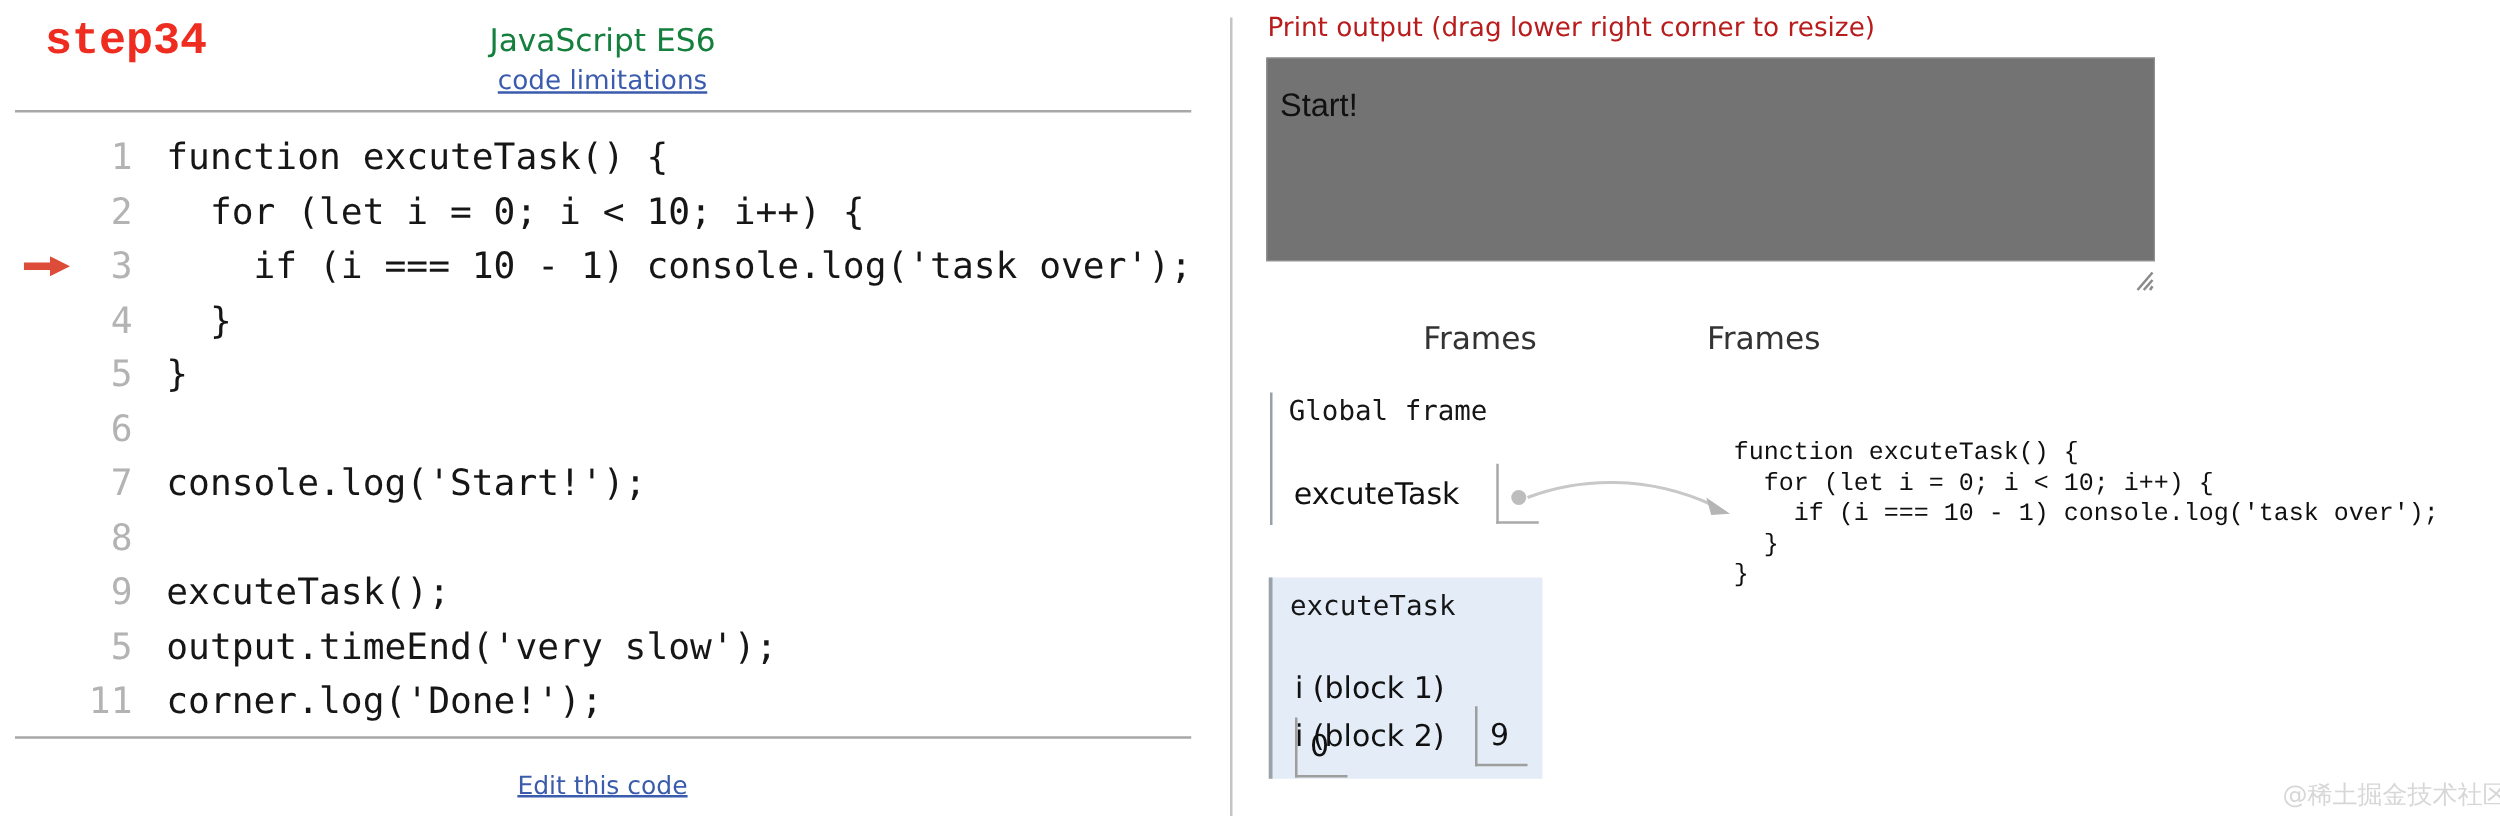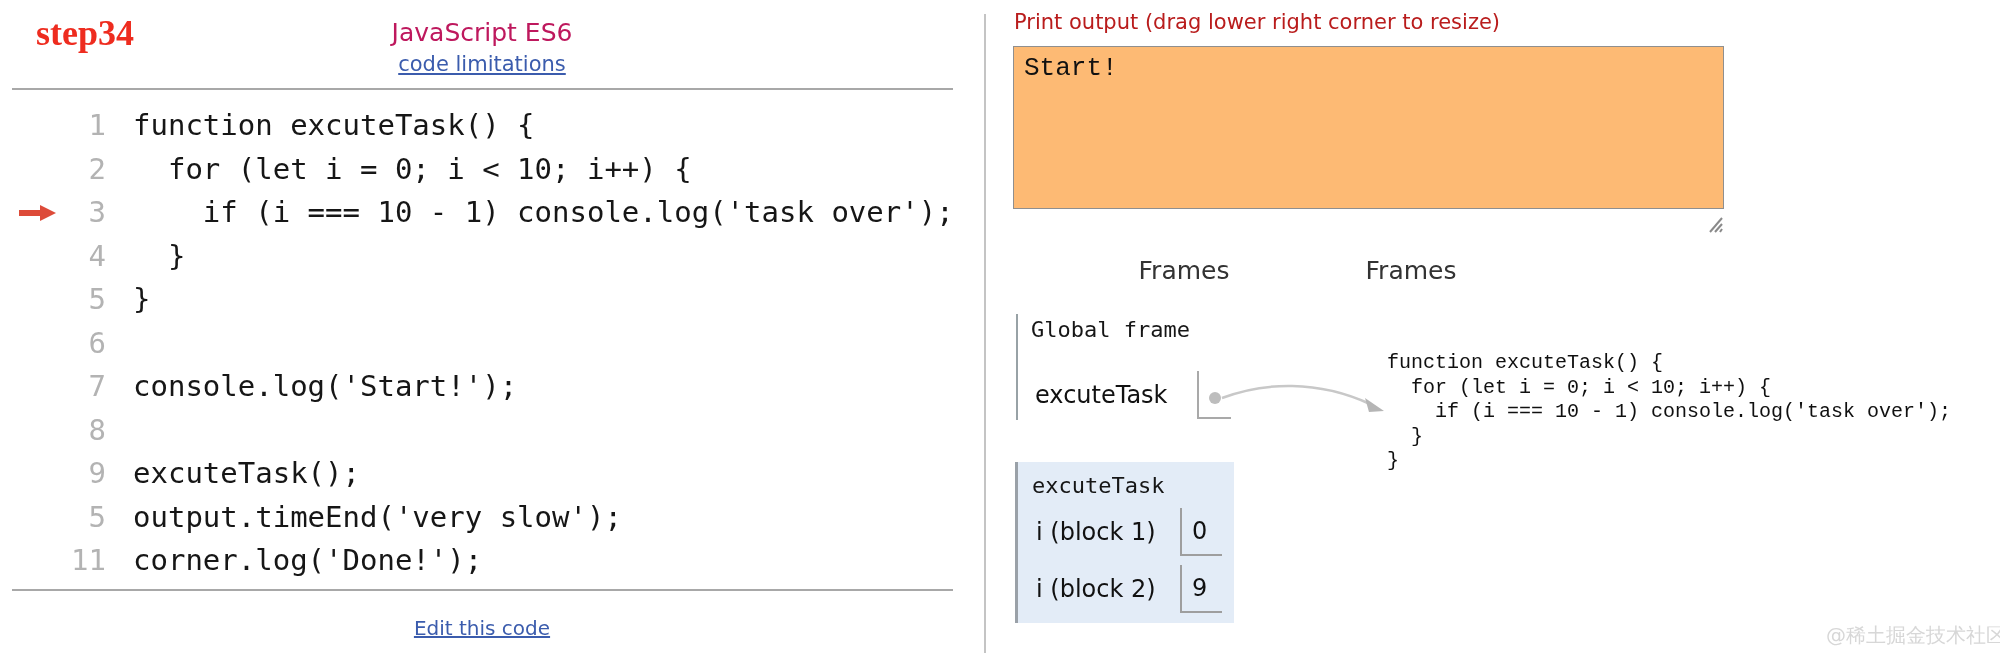--- a/index.html
+++ b/index.html
@@ -1,23 +1,23 @@
 <!DOCTYPE html>
 <html><head>
 <meta charset="utf-8">
 <style>
   html,body{margin:0;padding:0;background:#fff;}
   .canvas{position:relative;width:2000px;height:653px;background:#fff;overflow:hidden;
           font-family:"DejaVu Sans",sans-serif;color:#111;}
 
   
-  .step-label{position:absolute;left:36px;top:12px;font-family:Liberation Serif, serif;
+  .step-label{position:absolute;left:36px;top:12px;font-family:Liberation Mono, monospace;
               font-weight:bold;font-size:36px;color:#ee2c1f;}
   .header-center{position:absolute;left:282px;top:18px;width:400px;text-align:center;}
-  .lang-title{font-size:25px;color:#be185d;}
+  .lang-title{font-size:25px;color:#15803d;}
   .limitations{display:inline-block;margin-top:5px;font-size:21px;color:#3b5cad;
                text-decoration:underline;cursor:pointer;}
   .hr-line{position:absolute;left:12px;width:941px;height:2px;background:#a8a8a8;}
   .hr-top{top:88px;} .hr-bottom{top:589px;}
 
   
   .editor{position:absolute;left:0;top:104px;width:983px;}
   .code-row{display:flex;height:43.5px;line-height:43.5px;
             font-family:"DejaVu Sans Mono",monospace;font-size:29px;color:#161616;}
   .arrow-cell{flex:none;width:58px;display:flex;align-items:center;padding-left:19px;box-sizing:border-box;}
@@ -27,22 +27,22 @@
   
   .edit-link{position:absolute;left:282px;top:616px;width:400px;text-align:center;
              font-size:20px;color:#3b5cad;text-decoration:underline;cursor:pointer;}
 
   
   .vdivider{position:absolute;left:984px;top:14px;width:2px;height:639px;background:#c4c4c4;}
 
   
   .output-label{position:absolute;left:1014px;top:10px;font-size:21px;color:#b91c1c;}
   .output-box{position:absolute;left:1013px;top:46px;width:711px;height:163px;box-sizing:border-box;
-              border:1px solid #8f8f8f;background:#fdba74;resize:none;outline:none;
-              font-family:Liberation Mono, monospace;font-size:26px;color:#111;padding:6px 10px;}
+              border:1px solid #8f8f8f;background:#737373;resize:none;outline:none;
+              font-family:Liberation Sans, sans-serif;font-size:26px;color:#111;padding:22px 10px;}
   .resize-handle{position:absolute;left:1706px;top:216px;}
 
   
   .viz-header{position:absolute;top:256px;transform:translateX(-50%);font-size:25px;color:#333;}
   .frames-h{left:1184px;} .objects-h{left:1411px;}
 
   
   .gf-border{position:absolute;left:1016px;top:314px;width:2px;height:106px;background:#98a2a6;}
   .gf-title{position:absolute;left:1031px;top:317px;font-family:"DejaVu Sans Mono",monospace;
             font-size:22px;color:#161616;}
@@ -56,21 +56,21 @@
   .obj-code{position:absolute;left:1387px;top:351px;font-family:"Liberation Mono",monospace;
             font-size:20px;line-height:24.5px;color:#101010;}
   .obj-code div{white-space:pre;}
 
   
   .active-frame{position:absolute;left:1015px;top:462px;width:219px;height:161px;box-sizing:border-box;
                 background:#e3ecf7;border-left:3px solid #9aa1a8;}
   .af-title{position:absolute;left:14px;top:11px;font-family:"DejaVu Sans Mono",monospace;
             font-size:22px;color:#161616;}
   .af-row{position:absolute;left:18px;width:186px;height:48px;display:flex;}
-  .af-row1{top:46px;} .af-row2{top:103px;}
+  .af-row1{top:64px;flex-direction:column;} .af-row2{top:103px;}
   .af-name{flex:1;line-height:48px;font-size:24px;color:#111;}
   .af-value{flex:none;width:42px;box-sizing:border-box;border-left:2px solid #9e9e9e;
             border-bottom:2px solid #9e9e9e;line-height:46px;padding-left:10px;font-size:24px;color:#111;}
 
   
   .watermark{position:absolute;left:1826px;top:622px;font-size:20px;color:#d7d7d7;white-space:nowrap;}
 </style>
 </head>
 <body>
 

